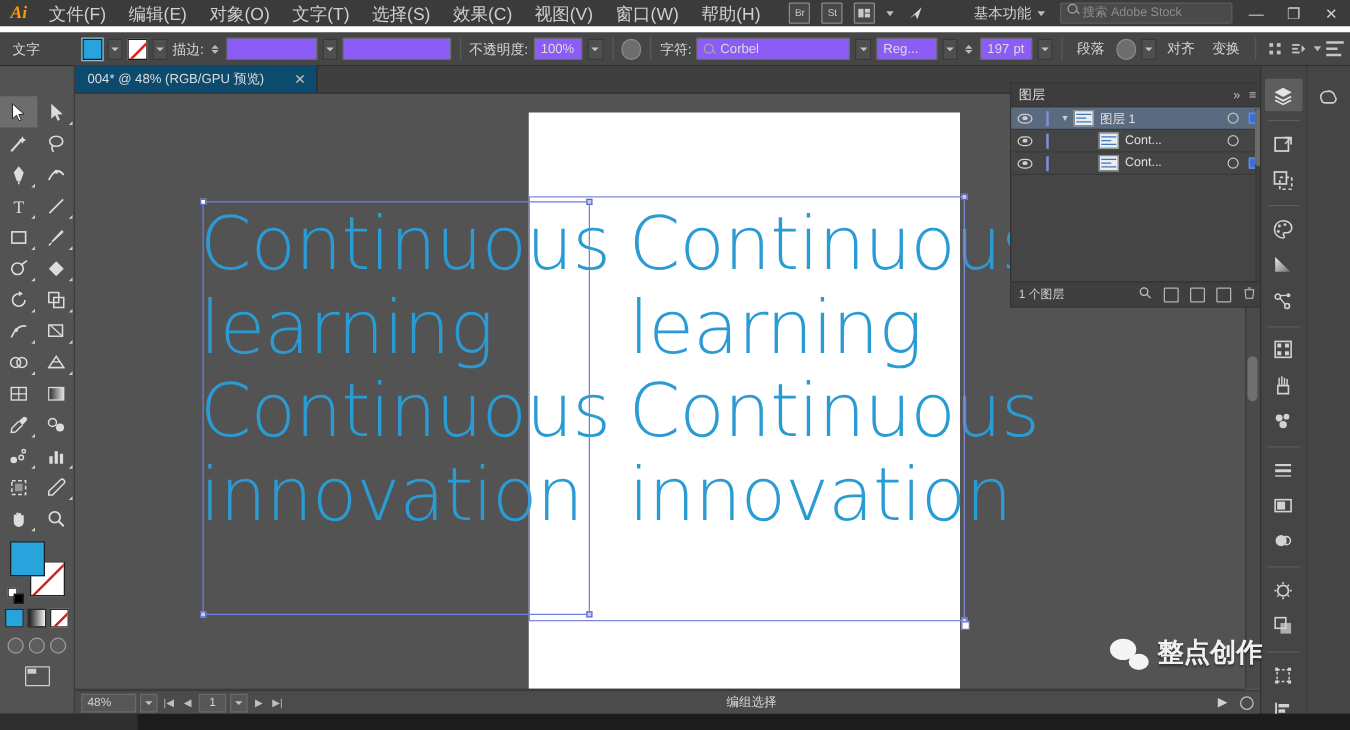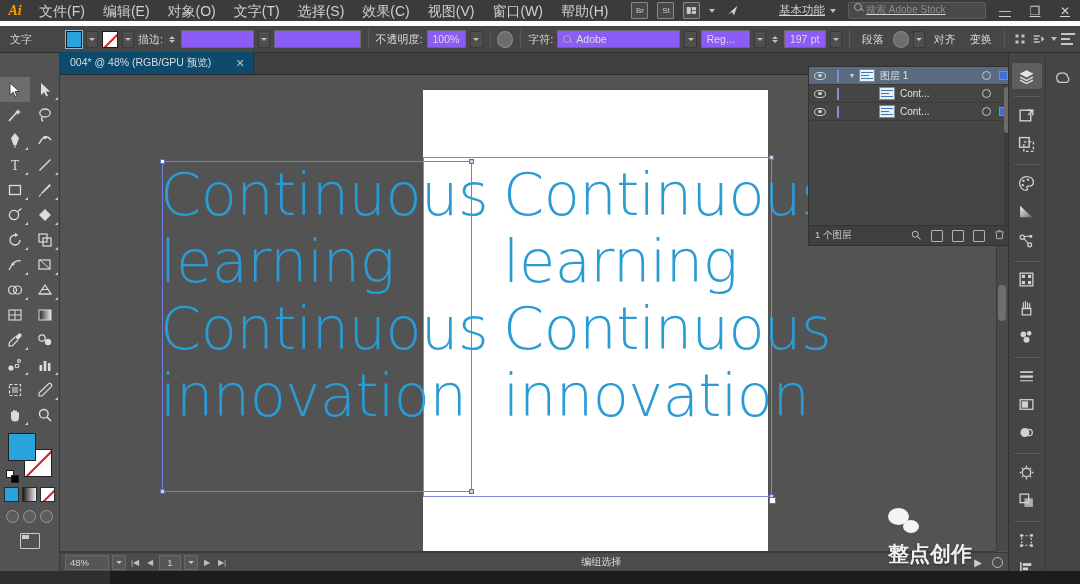--- a/index.html
+++ b/index.html
@@ -29,21 +29,21 @@
     white-space:nowrap; cursor:default;
   }
   .mb-icons { display:flex; align-items:center; margin-left:14px; gap:9px; }
   .mb-ico {
     width:17px; height:17px; border:1px solid #8a8a8a; border-radius:1px;
     display:flex; align-items:center; justify-content:center;
     font-size:8px; color:#c9c9c9; background:#484848;
   }
   .mb-ico.plain { border:none; background:none; }
   .caret { width:0;height:0;border-left:3.5px solid transparent;border-right:3.5px solid transparent;border-top:4px solid #bdbdbd; }
-  .mb-right { margin-left:auto; display:flex; align-items:center; gap:8px; padding-right:4px;text-decoration:underline; }
+  .mb-right { margin-left:auto; display:flex; align-items:center; gap:8px; padding-right:4px; }
   .workspace-sel { display:flex; align-items:center; gap:5px; font-size:11.5px; color:#d0d0d0; padding:0 4px; }
   .stock-search {
     width:138px; height:17px; background:#4a4a4a; border:1px solid #5d5d5d; border-radius:2px;
     display:flex; align-items:flex-start; gap:4px; padding:0 5px; color:#8d8d8d; font-size:10px;
   }
   .mag { width:8px;height:8px;border:1.2px solid #a8a8a8;border-radius:50%; position:relative; flex:none;}
   .mag:after{content:"";position:absolute;width:4px;height:1.2px;background:#a8a8a8;transform:rotate(45deg);right:-3px;bottom:0px;}
   .winbtn { width:22px;height:22px;display:flex;align-items:center;justify-content:center;color:#cfcfcf;font-size:12px; }
 
   
@@ -247,24 +247,23 @@
 
   
   .taskbar {
     position:absolute; left:0; bottom:0; width:1080px; height:13px;
     background:#1c1c1c;
   }
   .tb-accent { position:absolute; left:0; top:0; width:110px; height:13px; background:#2f2f2f;}
 
   
   .watermark {
-    position:absolute; left:888px; top:508px; display:flex; align-items:flex-start; gap:7px;
+    position:absolute; left:888px; top:508px; display:flex; align-items:flex-end; gap:7px;
     color:#f1f1f1; font-size:21px; font-weight:bold; text-shadow:0 1px 2px rgba(0,0,0,.45);
     font-family:"DejaVu Sans", sans-serif;
-    flex-direction:column;
   }
   .wx {
     width:31px;height:25px; position:relative;
   }
   .wx b, .wx i {
     position:absolute; background:#f4f4f4; border-radius:50%;
   }
   .wx b { left:0; top:0; width:21px; height:17px; }
   .wx i { right:0; bottom:0; width:16px; height:13px; }
 </style>
@@ -351,21 +350,21 @@
         <i></i>
       </div>
 
     <div class="sep"></div>
     <div class="circ-ico"></div>
 
     <div class="sep"></div>
     <div class="cb-label">字符:</div>
     <div class="field font">
       <span class="mag"></span>
-      <span>Adobe</span>
+      <span>Corbel</span>
     </div>
     <div class="mini-caret">
         <i></i>
       </div>
 
     <div class="field style">Reg...</div>
     <div class="mini-caret">
         <i></i>
       </div>
 
@@ -682,20 +681,27 @@
       <div class="handle" style="right:-5px;bottom:-8px;width:7px;height:7px;background:#fff"></div>
     </div>
 
     <div class="vscroll">
       <div class="vthumb"></div>
     </div>
     <div class="hscroll"></div>
   </div>
 
   <div class="layerspanel">
+    <div class="lp-head">
+      <span class="lp-title">图层</span>
+      <span class="lp-head-right">
+        <span>»</span>
+        <span>≡</span>
+      </span>
+    </div>
 
     <div class="lp-body">
 
       <div class="lrow selected">
         <span class="lcol-eye">
             <span class="eye">
               <b></b>
             </span>
           </span>
         <span class="lcol-lock">

